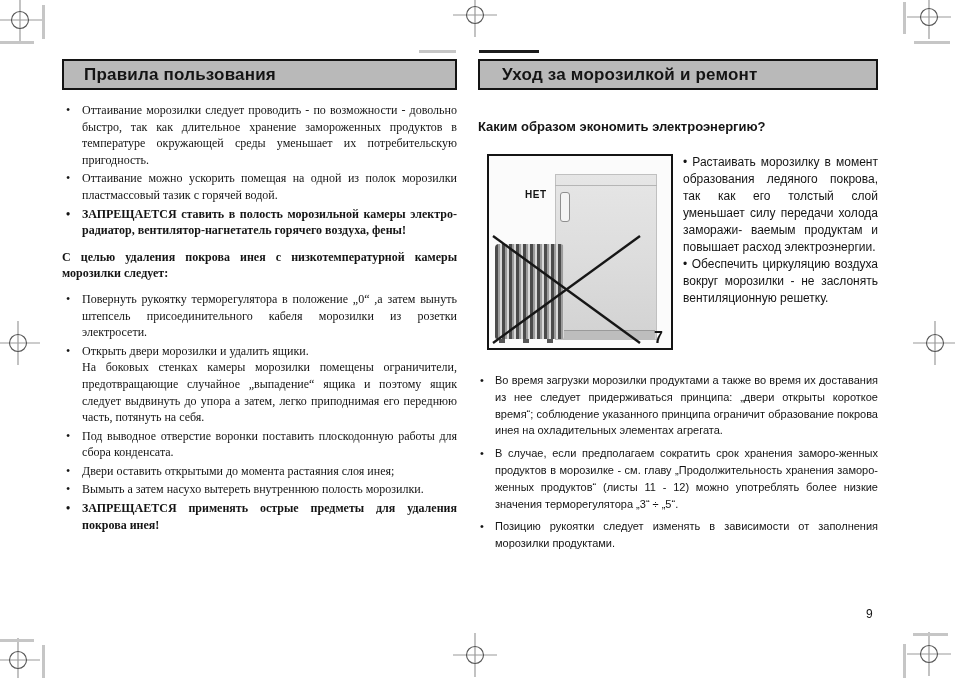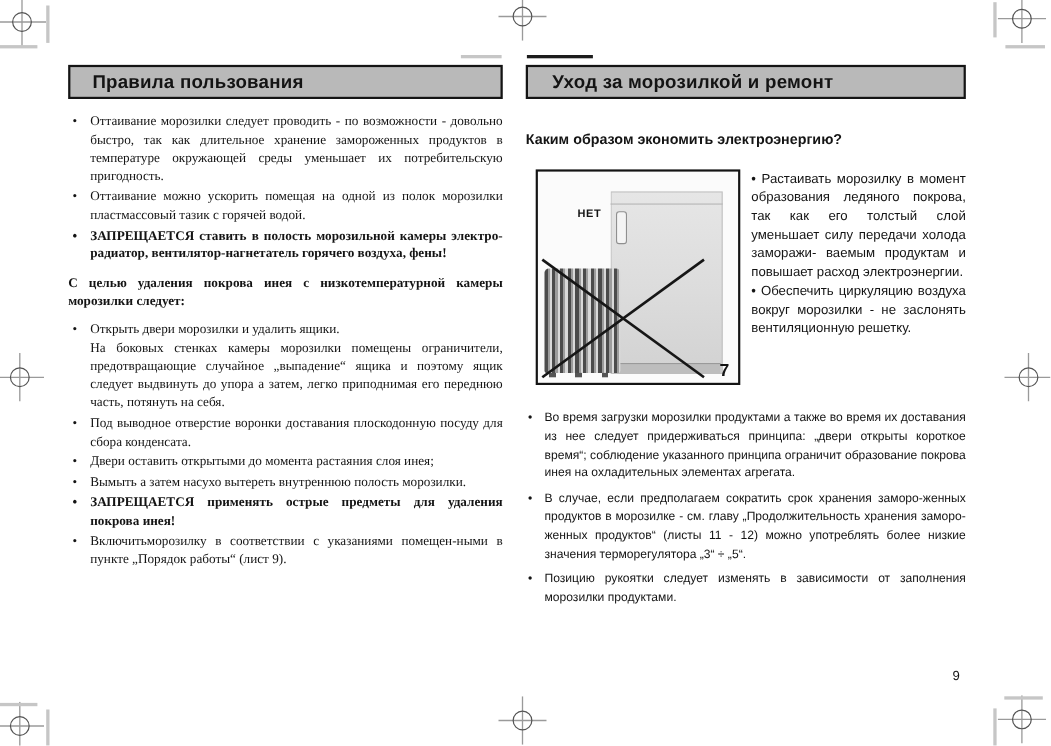--- a/index.html
+++ b/index.html
@@ -115,27 +115,27 @@
 
   <div class="col colL">
     <div class="sec-header">
       <span>Правила пользования</span>
     </div>
     <div class="body">
       <div class="li"><span>Оттаивание морозилки следует проводить - по возможности - довольно быстро, так как длительное хранение замороженных продуктов в температуре окружающей среды уменьшает их потребительскую пригодность.</span></div>
       <div class="li"><span>Оттаивание можно ускорить помещая на одной из полок морозилки пластмассовый тазик с горячей водой.</span></div>
       <div class="li bold"><span>ЗАПРЕЩАЕТСЯ ставить в полость морозильной камеры электро-радиатор, вентилятор-нагнетатель горячего воздуха, фены!</span></div>
       <div class="sub">С целью удаления покрова инея с низкотемпературной камеры морозилки следует:</div>
+      <div class="li"><span>Повернуть рукоятку терморегулятора в положение „0“ ,а затем вынуть штепсель присоединительного кабеля морозилки из розетки электросети.</span></div>
       <div class="li"><span>Открыть двери морозилки и удалить ящики.
 На боковых стенках камеры морозилки помещены ограничители, предотвращающие случайное „выпадение“ ящика и поэтому ящик следует выдвинуть до упора а затем, легко приподнимая его переднюю часть, потянуть на себя.</span></div>
-      <div class="li"><span>Под выводное отверстие воронки доставания плоскодонную посуду для сбора конденсата.</span></div>
+      <div class="li"><span>Под выводное отверстие воронки поставить плоскодонную работы для сбора конденсата.</span></div>
       <div class="li"><span>Двери оставить открытыми до момента растаяния слоя инея;</span></div>
       <div class="li"><span>Вымыть а затем насухо вытереть внутреннюю полость морозилки.</span></div>
       <div class="li bold"><span>ЗАПРЕЩАЕТСЯ применять острые предметы для удаления покрова инея!</span></div>
-      <div class="li"><span>Включитьморозилку в соответствии с указаниями помещен-ными в пункте „Порядок работы“ (лист 9).</span></div>
     </div>
   </div>
 
   <div class="col colR">
     <div class="sec-header">
       <span>Уход за морозилкой и ремонт</span>
     </div>
     <div class="heading">Каким образом экономить электроэнергию?</div>
 
     <div class="wrapsec">

